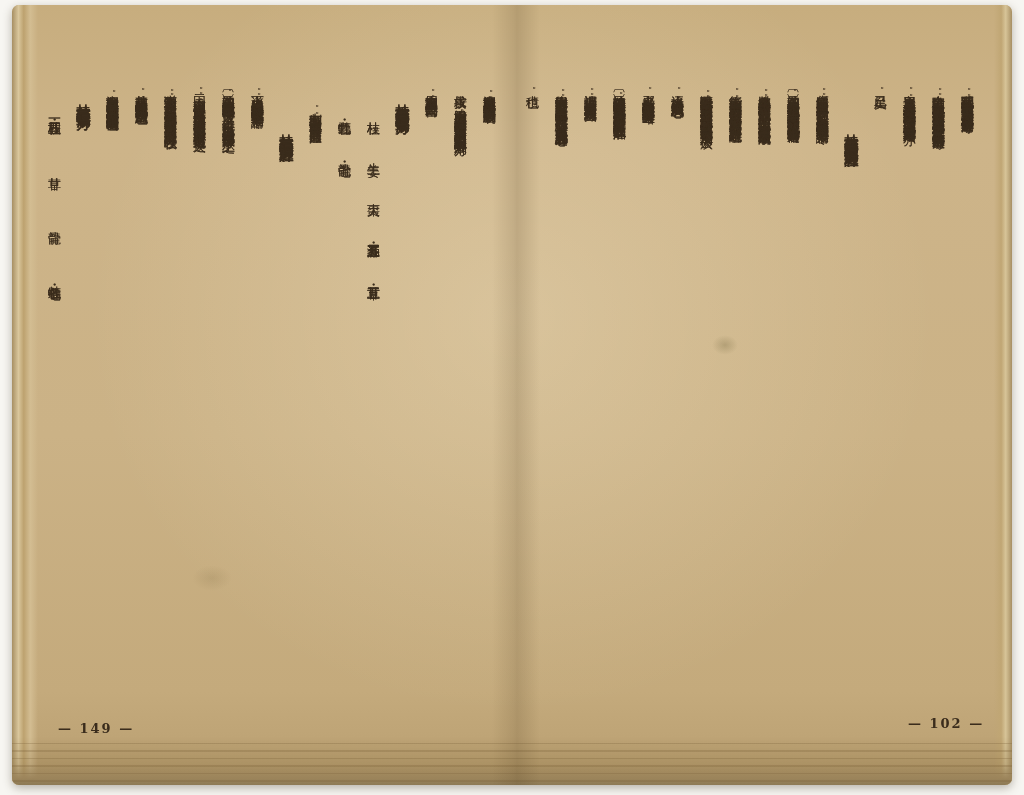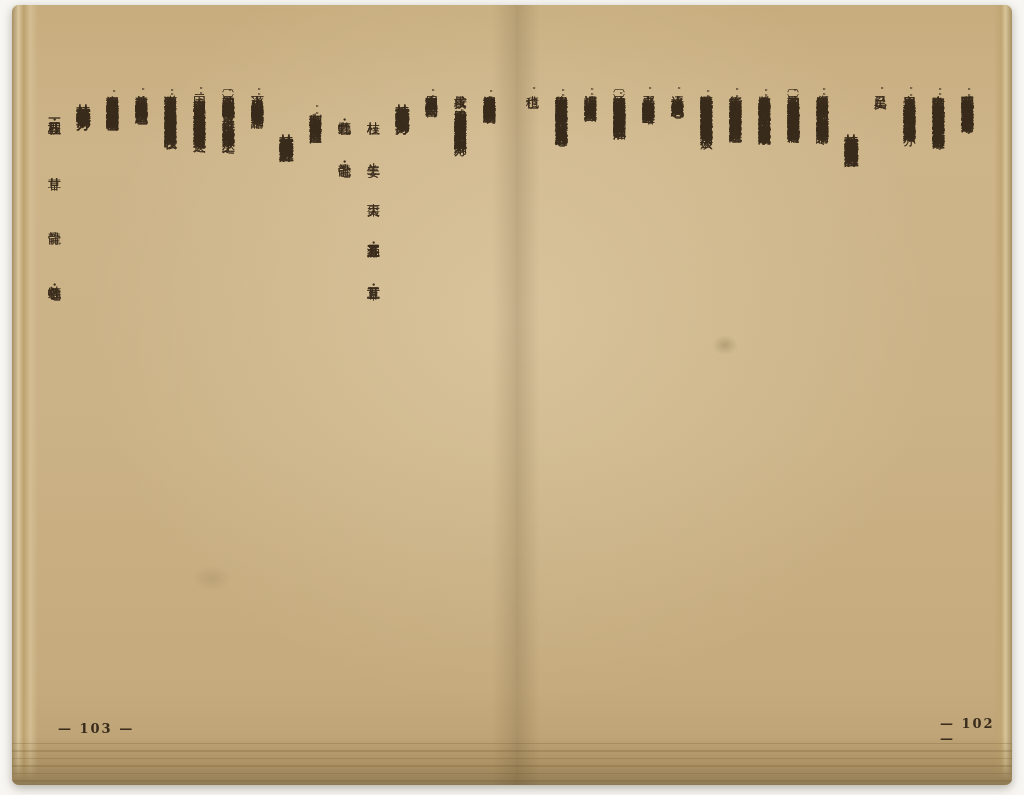--- a/index.html
+++ b/index.html
@@ -37,21 +37,21 @@
   .vcol{line-height:29px;font-size:13px;letter-spacing:0.4px;white-space:nowrap;
     text-shadow:0 0 0.4px rgba(58,44,28,0.6);}
   .vcol.note-header{font-weight:bold;font-size:14px;letter-spacing:1.2px;padding-top:38px;}
   .vcol.formula-header{font-weight:bold;font-size:14px;letter-spacing:1.2px;padding-top:8px;}
   .vcol.drug{padding-top:26px;}
   .vcol.method{padding-top:18px;}
   .pd{font-size:10px;position:relative;left:4.5px;top:-1px;margin-bottom:-7px;}
   
   .pagenum{position:absolute;color:var(--ink);font-size:13px;letter-spacing:2px;font-weight:bold;}
   .pn-left{left:46px;top:716px;}
-  .pn-right{left:928px;top:711px;}
+  .pn-right{left:896px;top:711px;}
 </style>
 </head>
 <body>
 
 <div class="scan">
   <div class="book">
     <div class="edge edge-left"></div>
     <div class="edge edge-right"></div>
     <div class="edge edge-bottom"></div>
     <div class="gutter"></div>
@@ -92,15 +92,15 @@
         <div class="vcol">〔註〕和久田氏曰<span class="pd">。</span>按此證可作三逆二因觀<span class="pd">。</span>火逆一<span class="pd">。</span>下之一<span class="pd">。</span>燒針一<span class="pd">。</span>三逆也<span class="pd">。</span>下之因燒針二因也<span class="pd">。</span>煩躁二字<span class="pd">。</span>承上之</div>
         <div class="vcol">二因<span class="pd">。</span>火逆例曰<span class="pd">。</span>脈浮宜以汗解<span class="pd">。</span>而以火灸之<span class="pd">。</span>則邪無從出<span class="pd">。</span>因火而盛也<span class="pd">。</span>病自腰以下必重而痺<span class="pd">。</span>名爲火逆是也<span class="pd">。</span>火逆</div>
         <div class="vcol">猶宜和表而救之<span class="pd">。</span>反下之<span class="pd">。</span>而發爲煩躁<span class="pd">。</span>燒針亦非發汗之正法<span class="pd">。</span>因是亦發爲煩躁<span class="pd">。</span>故成二因<span class="pd">。</span>並成一煩躁證<span class="pd">。</span>以桂枝</div>
         <div class="vcol">甘草和表緩急<span class="pd">。</span>以龍骨牡蠣鎮驚狂之動氣<span class="pd">。</span>煩躁自治之意也<span class="pd">。</span></div>
         <div class="vcol">東洞翁對本方之定義<span class="pd">。</span>雖曰治胸腹有動而急迫者<span class="pd">。</span>然不若治桂枝甘草湯證而胸腹有動者之爲當也<span class="pd">。</span></div>
         <div class="vcol formula-header">桂枝甘草龍骨牡蠣湯方</div>
         <div class="vcol drug">桂枝一四・五　　　　甘草　　　　龍骨　　　　牡蠣各七・〇</div>
       </div>
 
     <div class="pagenum pn-right">— 102 —</div>
-    <div class="pagenum pn-left">— 103 —</div>
+    <div class="pagenum pn-left">— 149 —</div>
   </div>
 </div>
 
 </body></html>

